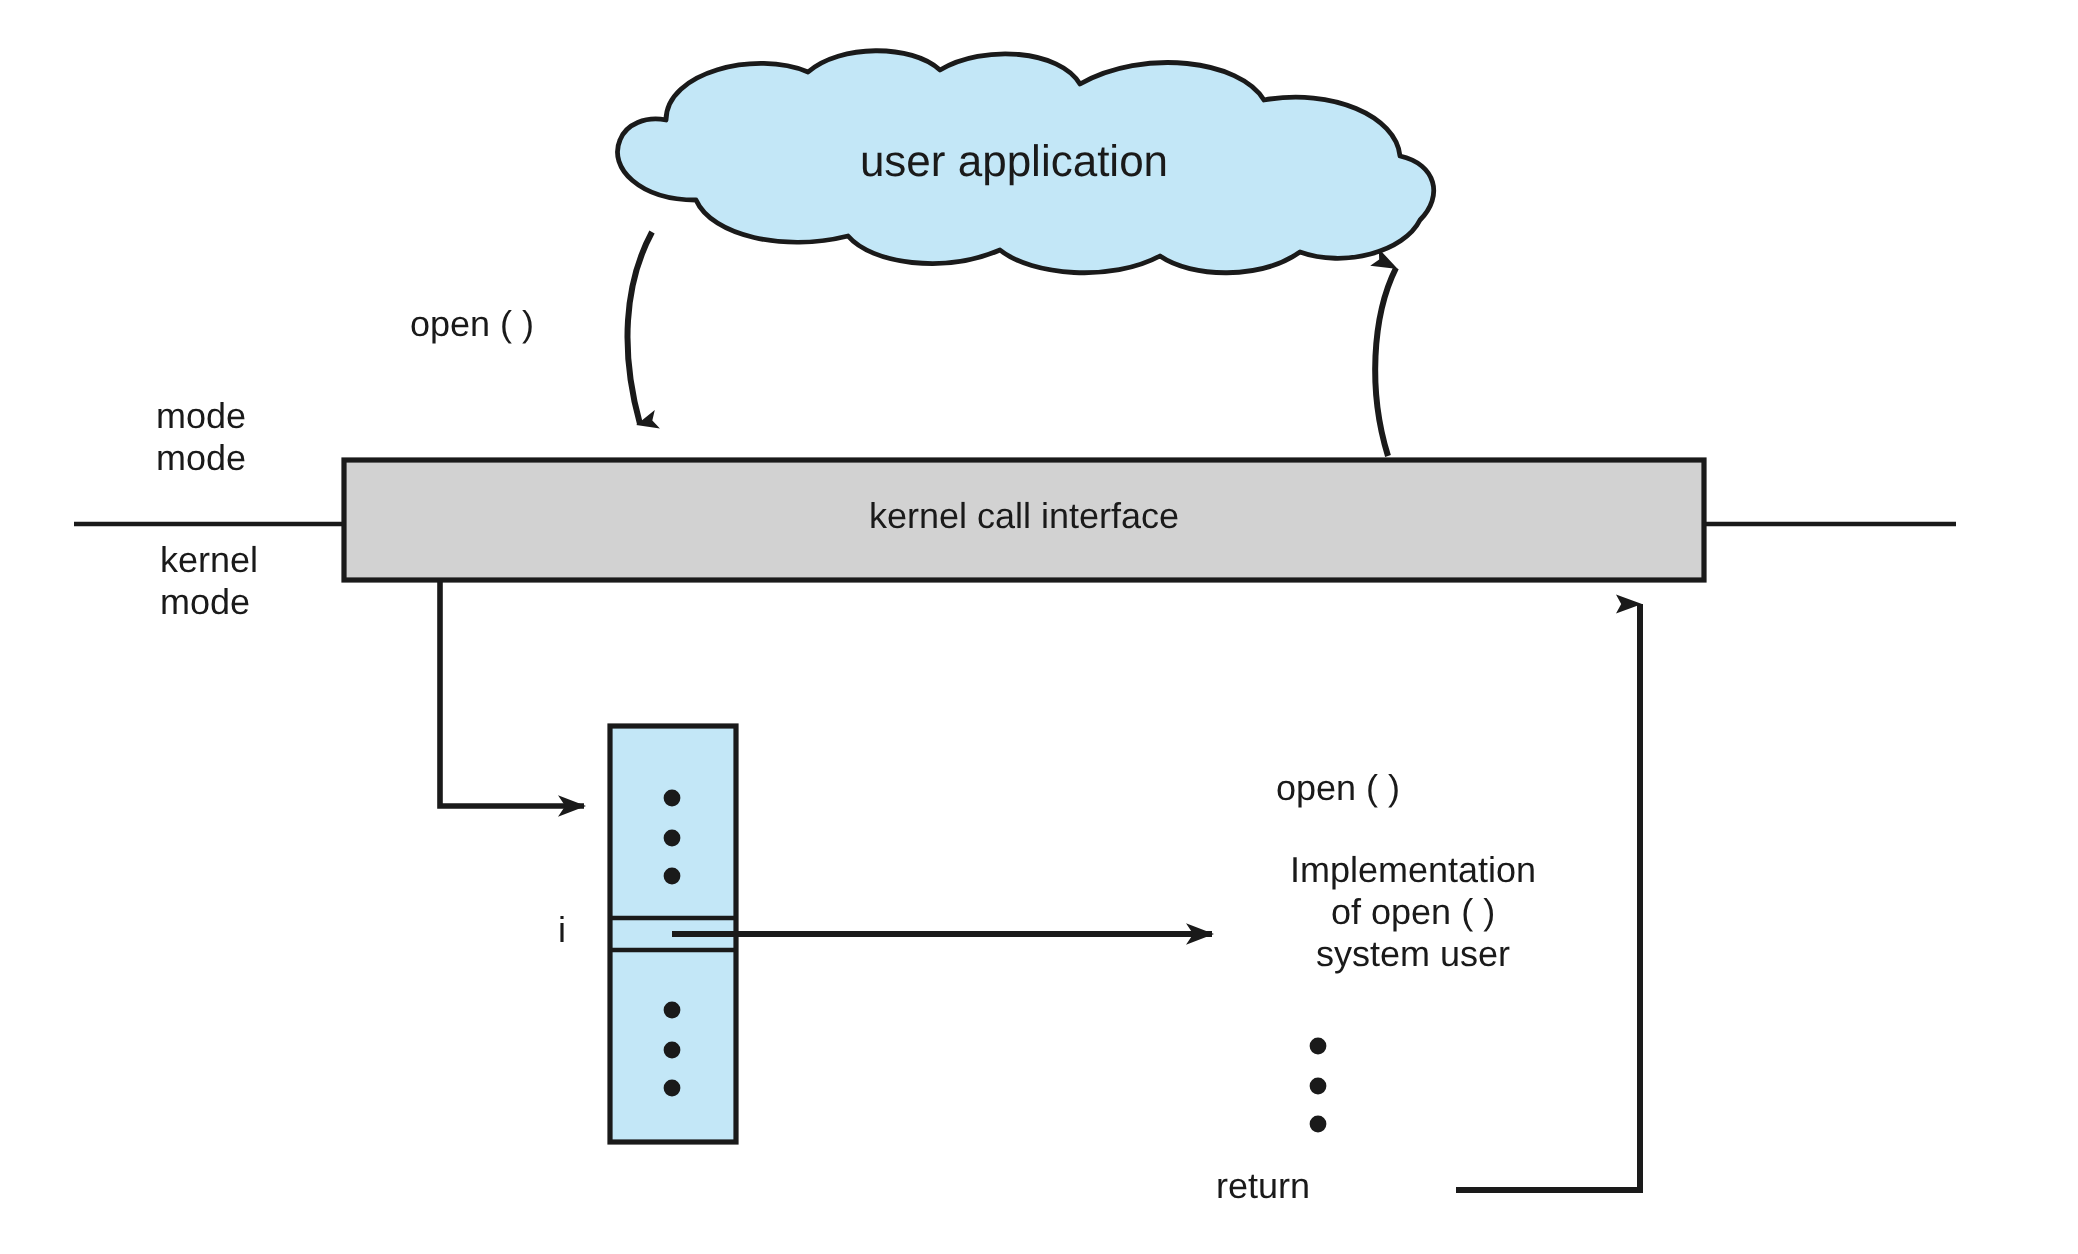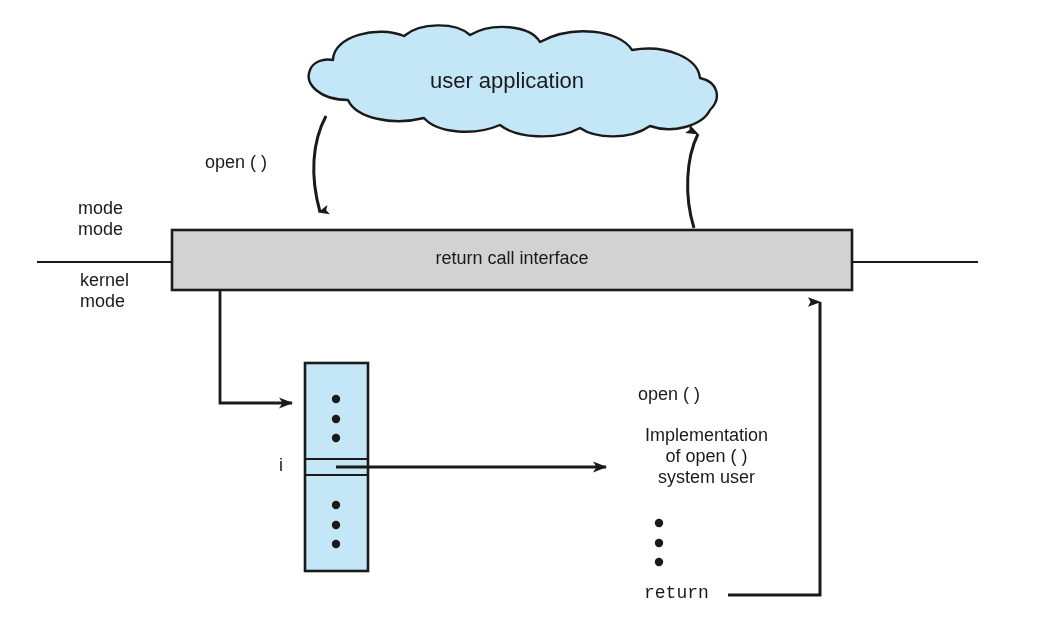--- a/index.html
+++ b/index.html
@@ -113,27 +113,27 @@
   <div class="lbl lbl-21 stack" style="left:78px; top:198px; align-items:flex-start;">
     <span>mode</span>
     <span>mode</span>
   </div>
 
   <div class="lbl lbl-21 stack" style="left:80px; top:270px; align-items:flex-start;">
     <span>kernel</span>
     <span>mode</span>
   </div>
 
-  <div class="lbl lbl-21 center" style="left:362px; top:248px; width:300px;">return call interface</div>
+  <div class="lbl lbl-21 center" style="left:362px; top:248px; width:300px;">kernel call interface</div>
 
   <div class="lbl lbl-21" style="left:279px; top:455px;">i</div>
 
   <div class="lbl lbl-21" style="left:638px; top:384px;">open ( )</div>
 
   <div class="lbl lbl-21 stack" style="left:645px; top:425px; align-items:center;">
     <span>Implementation</span>
     <span>of open ( )</span>
     <span>system user</span>
   </div>
 
-  <div class="lbl lbl-21" style="left:644px; top:583px;font-family:Liberation Mono, monospace;">return</div>
+  <div class="lbl lbl-21" style="left:608px; top:583px;">return</div>
 
 </div>
 
 </body></html>

